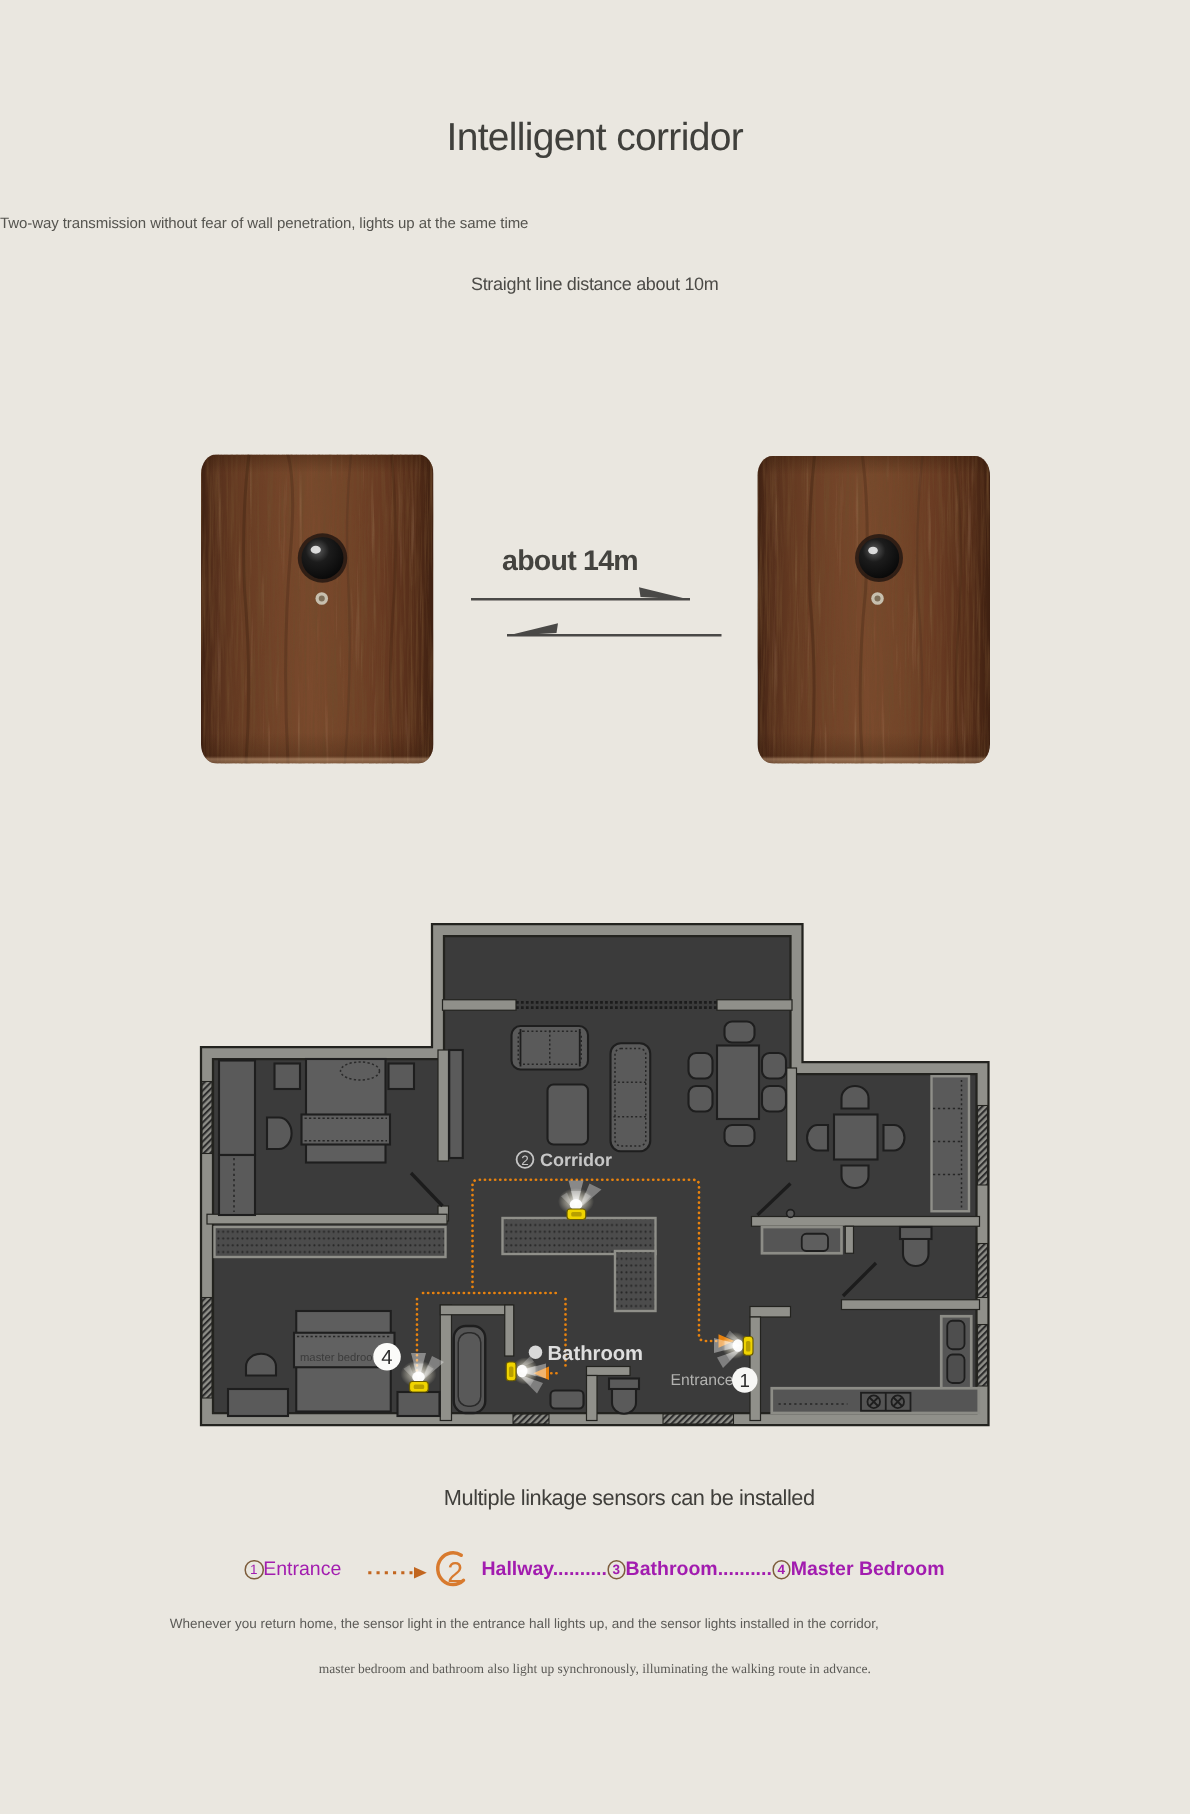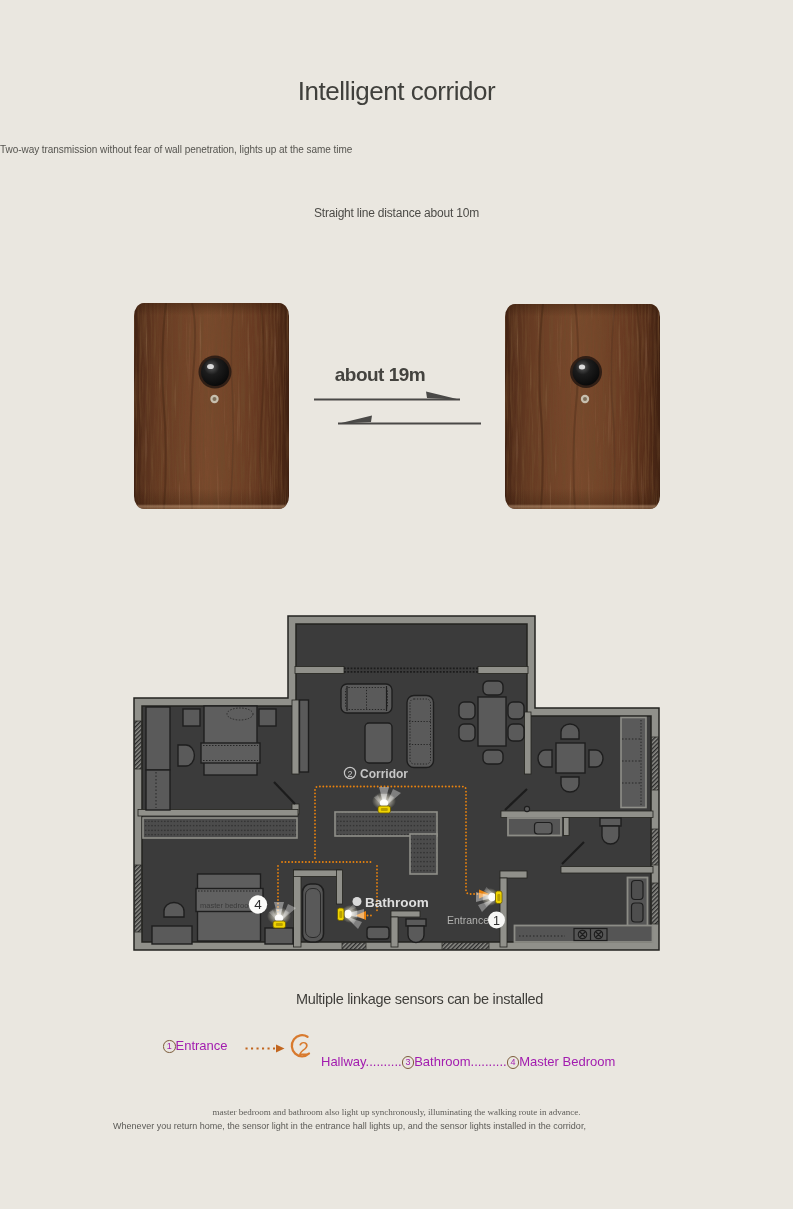--- a/index.html
+++ b/index.html
@@ -7,21 +7,21 @@
   .abs{position:absolute;}
   .cnum{display:inline-block;box-sizing:border-box;width:12.5px;height:12.5px;border:1.1px solid #7d5d3c;border-radius:50%;font-size:9px;line-height:10.5px;text-align:center;vertical-align:1px;}
 </style>
 </head>
 <body>
 
 <div class="abs" style="left:0;top:76px;width:793px;text-align:center;font-size:26px;letter-spacing:-0.45px;color:#40403c;">Intelligent corridor</div>
 
 <div class="abs" style="left:0;top:144px;width:669px;font-size:10px;letter-spacing:-0.05px;color:#55544f;">Two-way transmission without fear of wall penetration, lights up at the same time</div>
 
-<div class="abs" style="left:0;top:182px;width:793px;text-align:center;font-size:12px;letter-spacing:-0.2px;color:#4c4b47;margin-top:24px;">Straight line distance about 10m</div>
+<div class="abs" style="left:0;top:182px;width:793px;text-align:center;font-size:12px;letter-spacing:-0.2px;color:#4c4b47;">Straight line distance about 10m</div>
 
 <svg class="abs" style="left:134px;top:303px;" width="155" height="206" viewBox="0 0 155 206">
   <defs>
     <linearGradient id="woodL" x1="0" y1="0" x2="1" y2="0">
       <stop offset="0" stop-color="#3f21120"></stop>
       <stop offset="0" stop-color="#3f2112"></stop>
       <stop offset="0.05" stop-color="#542e1b"></stop>
       <stop offset="0.15" stop-color="#653a22"></stop>
       <stop offset="0.33" stop-color="#734429"></stop>
       <stop offset="0.48" stop-color="#7a4a2d"></stop>
@@ -102,21 +102,21 @@
   </g>
 
   <circle cx="81" cy="68" r="16" fill="#241812" opacity="0.85"></circle>
   <circle cx="81" cy="68" r="13.5" fill="url(#domeG)"></circle>
   <ellipse cx="77" cy="63" rx="3.2" ry="2.5" fill="#ffffff" opacity="0.8"></ellipse>
 
   <circle cx="80" cy="95" r="4.2" fill="#c7bfae"></circle>
   <circle cx="80" cy="95" r="2" fill="#7e6f59"></circle>
 </svg>
 
-<div class="abs" style="left:300px;top:364px;width:160px;text-align:center;font-size:19px;font-weight:bold;letter-spacing:-0.5px;color:#44433f;">about 19m</div>
+<div class="abs" style="left:300px;top:364px;width:160px;text-align:center;font-size:19px;font-weight:bold;letter-spacing:-0.5px;color:#44433f;">about 14m</div>
 
 <svg class="abs" style="left:300px;top:385px;" width="200" height="45" viewBox="0 0 200 45">
 
   <path d="M14,14.5 L160,14.5" stroke="#4a4947" stroke-width="1.8" fill="none"></path>
   <path d="M126,6.5 L160,14.8 L127,13 Z" fill="#4a4947"></path>
 
   <path d="M38,38.5 L181,38.5" stroke="#4a4947" stroke-width="1.8" fill="none"></path>
   <path d="M72,30.5 L38,38.8 L71,37 Z" fill="#4a4947"></path>
 </svg>
 
@@ -394,18 +394,18 @@
 <div class="abs" style="left:163px;top:1036px;width:560px;height:26px;font-size:13px;color:#a21caf;white-space:nowrap;">
   <span style="position:absolute;left:0;top:2px;"><span class="cnum">1</span>Entrance</span>
   <svg style="position:absolute;left:81px;top:6.5px;" width="42" height="11" viewBox="0 0 42 11">
     <path d="M1.5,5.5 H31" stroke="#c2661f" stroke-width="2.1" stroke-dasharray="2.1 3.4" fill="none"></path>
     <path d="M32,1.6 L40.5,5.5 L32,9.4 Z" fill="#c2661f"></path>
   </svg>
   <svg style="position:absolute;left:125px;top:-4px;" width="28" height="30" viewBox="0 0 28 30">
     <path d="M19.5,4.8 A10.2,10.6 0 1 0 21,21.5" stroke="#d87a2e" stroke-width="2.3" fill="none" stroke-linecap="round"></path>
     <text x="15.5" y="22.5" font-size="19" fill="#d87a2e" text-anchor="middle" font-family="Liberation Sans">2</text>
   </svg>
-  <span style="position:absolute;left:158px;top:18px;">Hallway..........<span class="cnum">3</span>Bathroom..........<span class="cnum">4</span>Master Bedroom</span>
+  <span style="position:absolute;left:158px;top:2px;font-weight:bold;">Hallway..........<span class="cnum">3</span>Bathroom..........<span class="cnum">4</span>Master Bedroom</span>
 </div>
 
-<div class="abs" style="left:0;top:1077px;width:699px;text-align:center;font-size:9px;color:#5c5b57;margin-top:44px;">Whenever you return home, the sensor light in the entrance hall lights up, and the sensor lights installed in the corridor,</div>
+<div class="abs" style="left:0;top:1077px;width:699px;text-align:center;font-size:9px;color:#5c5b57;">Whenever you return home, the sensor light in the entrance hall lights up, and the sensor lights installed in the corridor,</div>
 
 <div class="abs" style="left:0;top:1107px;width:793px;text-align:center;font-size:9px;color:#5c5b57;font-family:Liberation Serif, serif;">master bedroom and bathroom also light up synchronously, illuminating the walking route in advance.</div>
 
 </body></html>

